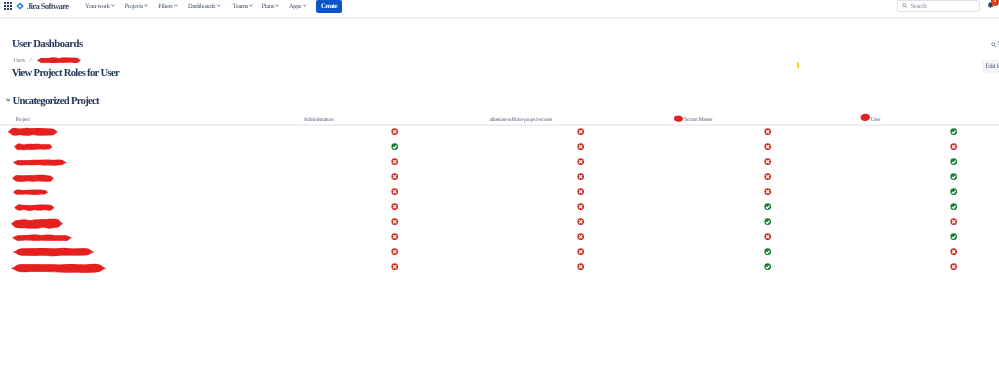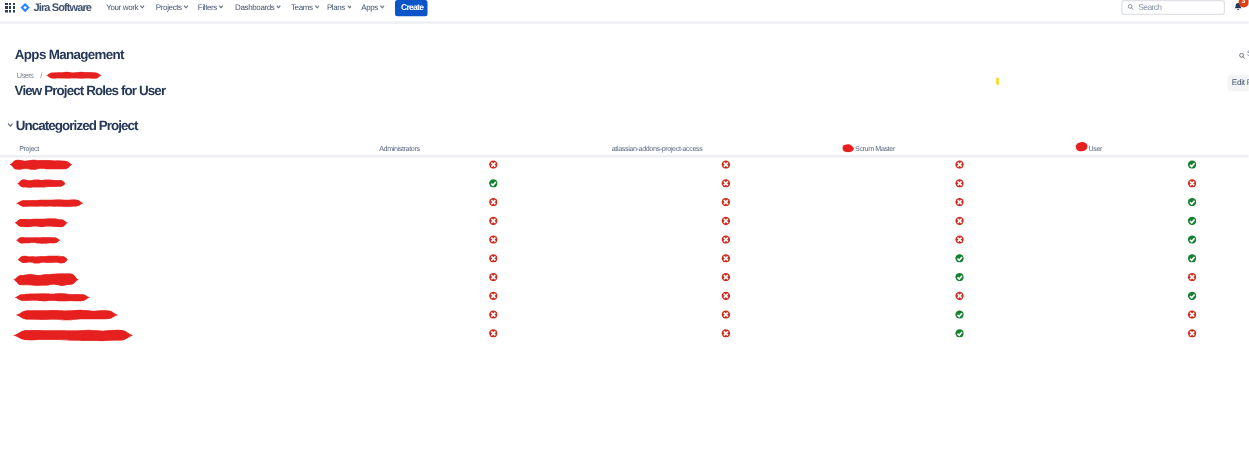--- a/index.html
+++ b/index.html
@@ -1,17 +1,17 @@
 <!DOCTYPE html>
 <html><head>
 <meta charset="utf-8">
 <style>
   html,body{margin:0;padding:0;}
   body{width:999px;height:380px;background:#fff;font-family:"Liberation Sans",sans-serif;overflow:hidden;-webkit-font-smoothing:antialiased;text-rendering:geometricPrecision;}
-  .page{position:relative;width:999px;height:380px;}
+  .page{position:relative;width:999px;height:380px;font-family:Liberation Serif, serif;}
 
   
   .topnav{position:absolute;left:0;top:0;width:999px;height:19.3px;background:#fff;border-bottom:2.6px solid #eef0f3;box-sizing:border-box;}
   .appswitch{position:absolute;left:4px;top:2px;width:8px;height:8px;line-height:0;}
   .appswitch svg{display:block;}
   .jiralogo{position:absolute;left:16.3px;top:1.6px;width:8.2px;height:8.2px;line-height:0;}
   .jiralogo svg{display:block;}
   .brand{position:absolute;left:26.9px;top:2.0px;font-size:8.8px;line-height:9px;font-weight:700;color:#42526e;letter-spacing:-0.72px;}
   .navitem{position:absolute;top:4.3px;font-size:6.4px;line-height:6.6px;letter-spacing:-0.3px;color:#44546f;white-space:nowrap;}
   .navitem .cv{display:inline-block;margin-left:1.6px;line-height:0;vertical-align:1.1px;}
@@ -121,21 +121,21 @@
       <svg width="7" height="6.4" viewBox="0 0 24 21">
         <path d="M12 0.6c-4 0-6.8 2.7-6.8 6.4v4.4L2.4 15.6h19.2L18.8 11.4V7c0-3.7-2.8-6.4-6.8-6.4Z" fill="#24395c"></path>
         <path d="M8.8 17.2c.5 1.9 1.8 3.1 3.2 3.1s2.7-1.2 3.2-3.1Z" fill="#24395c"></path>
       </svg>
     </div>
     <div class="bellbadge">
       <span>3</span>
     </div>
   </div>
 
-  <div class="h1">Apps Management</div>
+  <div class="h1">User Dashboards</div>
 
   <div class="crumbs">
     <span>Users</span>
     <span class="sep">/</span>
   </div>
   <div id="crumbmark">
       <div style="position: absolute; left: 37px; top: 56.9px; width: 44px; height: 6.6px; line-height: 0;"><svg width="44" height="6.6" viewBox="0 0 100 100" preserveAspectRatio="none">
           <path d="M0.0 50.0 C6.3 50.0 6.3 16.9 12.5 16.9 C18.8 16.9 18.8 15.3 25.0 15.3 C31.3 15.3 31.3 8.6 37.5 8.6 C43.8 8.6 43.8 18.1 50.0 18.1 C56.3 18.1 56.3 8.0 62.5 8.0 C68.8 8.0 68.8 12.5 75.0 12.5 C81.3 12.5 81.3 14.0 87.5 14.0 C93.8 14.0 93.8 50.0 100.0 50.0 L100.0 50.0 C93.8 50.0 93.8 90.5 87.5 90.5 C81.3 90.5 81.3 83.6 75.0 83.6 C68.8 83.6 68.8 88.3 62.5 88.3 C56.3 88.3 56.3 85.5 50.0 85.5 C43.8 85.5 43.8 90.0 37.5 90.0 C31.3 90.0 31.3 85.8 25.0 85.8 C18.8 85.8 18.8 88.3 12.5 88.3 C6.3 88.3 6.3 50.0 0.0 50.0 Z" fill="#e5201e" stroke="#e5201e" stroke-width="4" stroke-linejoin="round"></path>
         </svg></div>
     </div>

